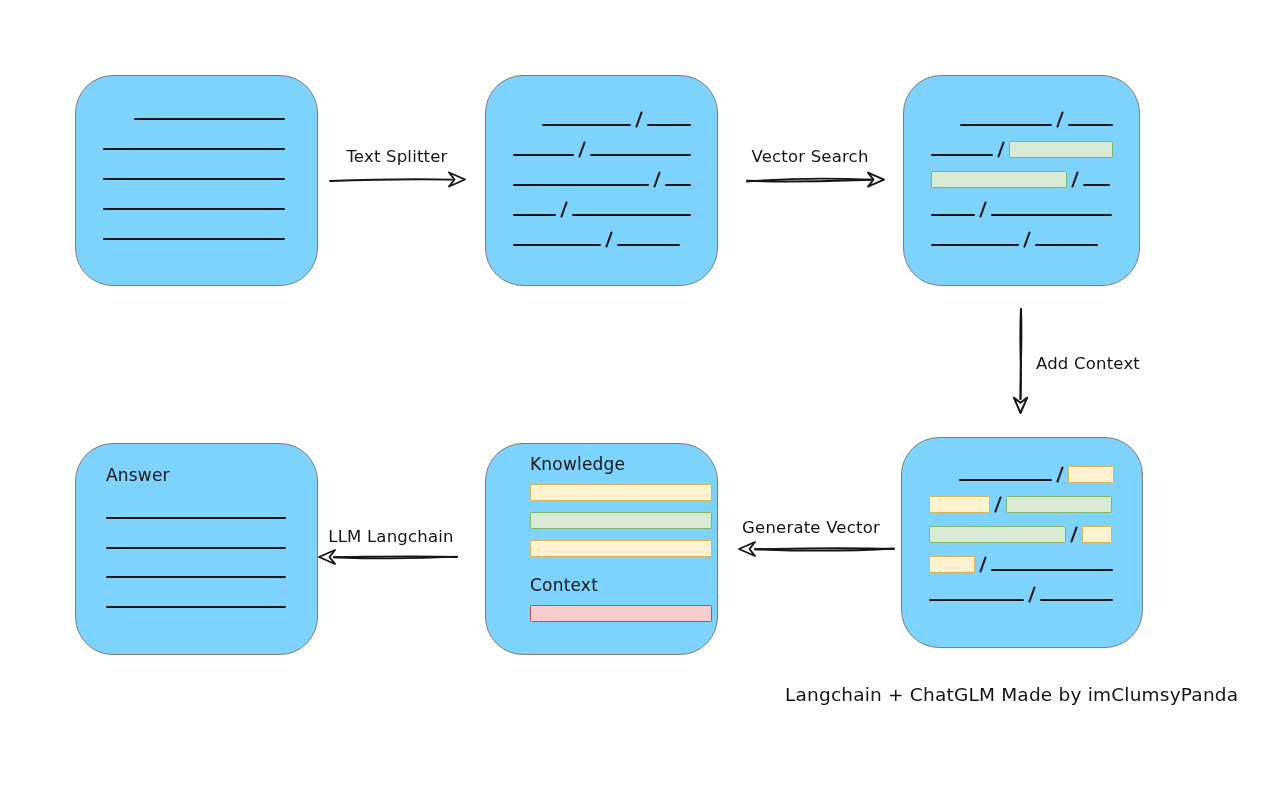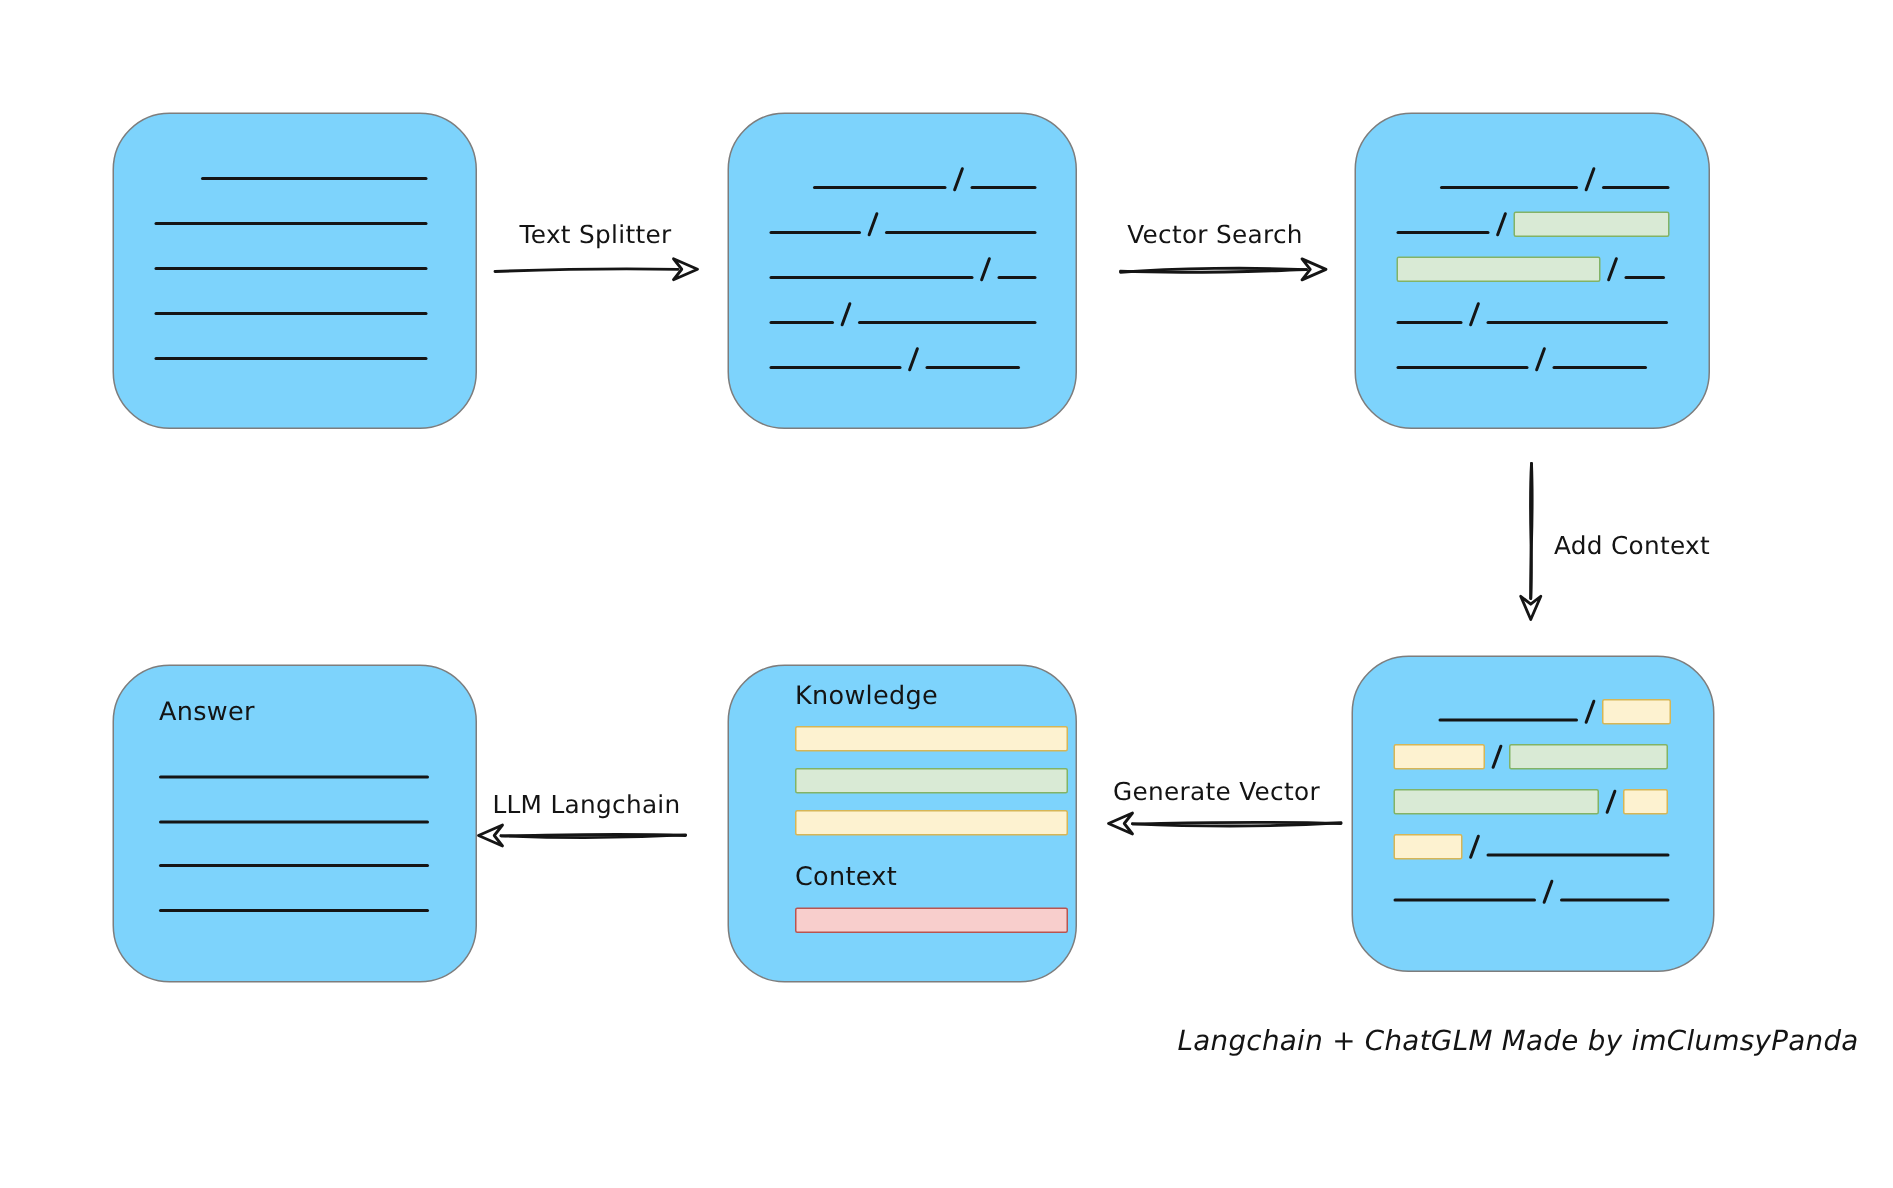--- a/index.html
+++ b/index.html
@@ -36,21 +36,21 @@
   .bar{width:180px;height:15px;border:1.6px solid;border-radius:1.5px;margin-top:11px;}
   .bar.green{background:var(--green-fill);border-color:var(--green-border);}
   .bar.yellow{background:var(--yellow-fill);border-color:var(--yellow-border);}
   .bar.red{background:var(--red-fill);border-color:var(--red-border);}
   .bars{margin-bottom:20px;}
   .answer-content{position:absolute;left:30px;top:23px;}
   .ans-lines{margin-top:33px;}
   .ans-line{height:2px;background:var(--line,#151515);border-radius:1px;margin-bottom:27.5px;}
   .credit{
     position:absolute;left:785px;top:684px;font-size:18.5px;font-weight:500;
-    letter-spacing:.2px;color:#141414;white-space:nowrap;font-style:italic;
+    letter-spacing:.2px;color:#141414;white-space:nowrap;
   }
 </style>
 </head>
 <body>
 
 <div class="canvas">
 
   <div class="box" style="left:75px;top:75px;width:243px;height:211px">
     <div class="rows pad16">
         <div class="row" style="padding-left: 31px;">

